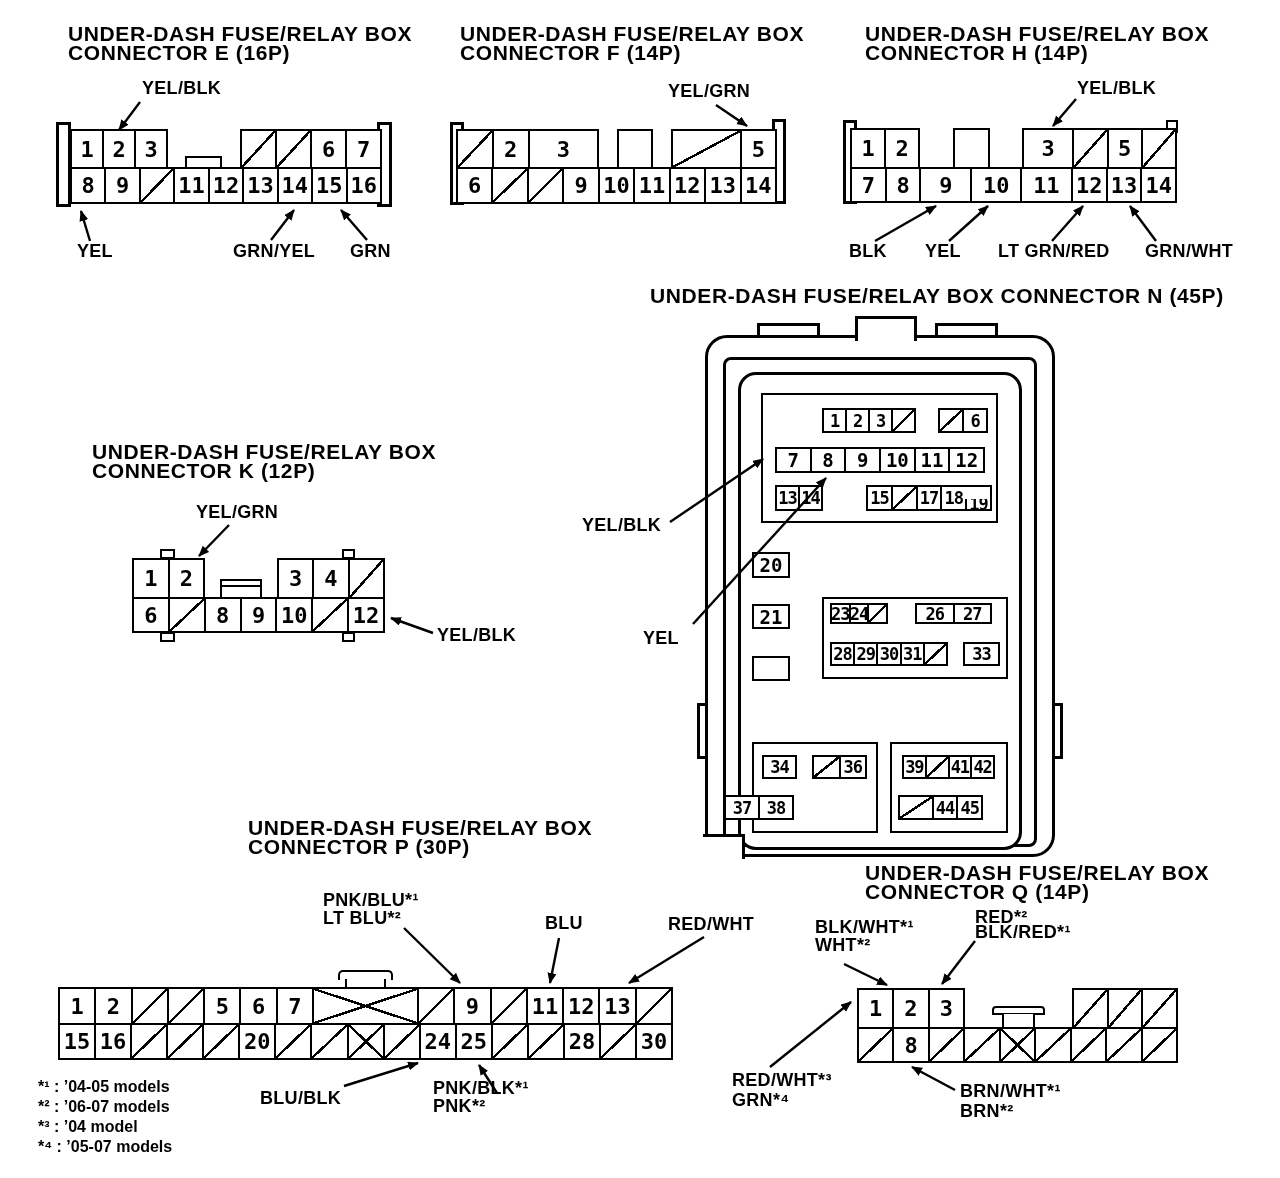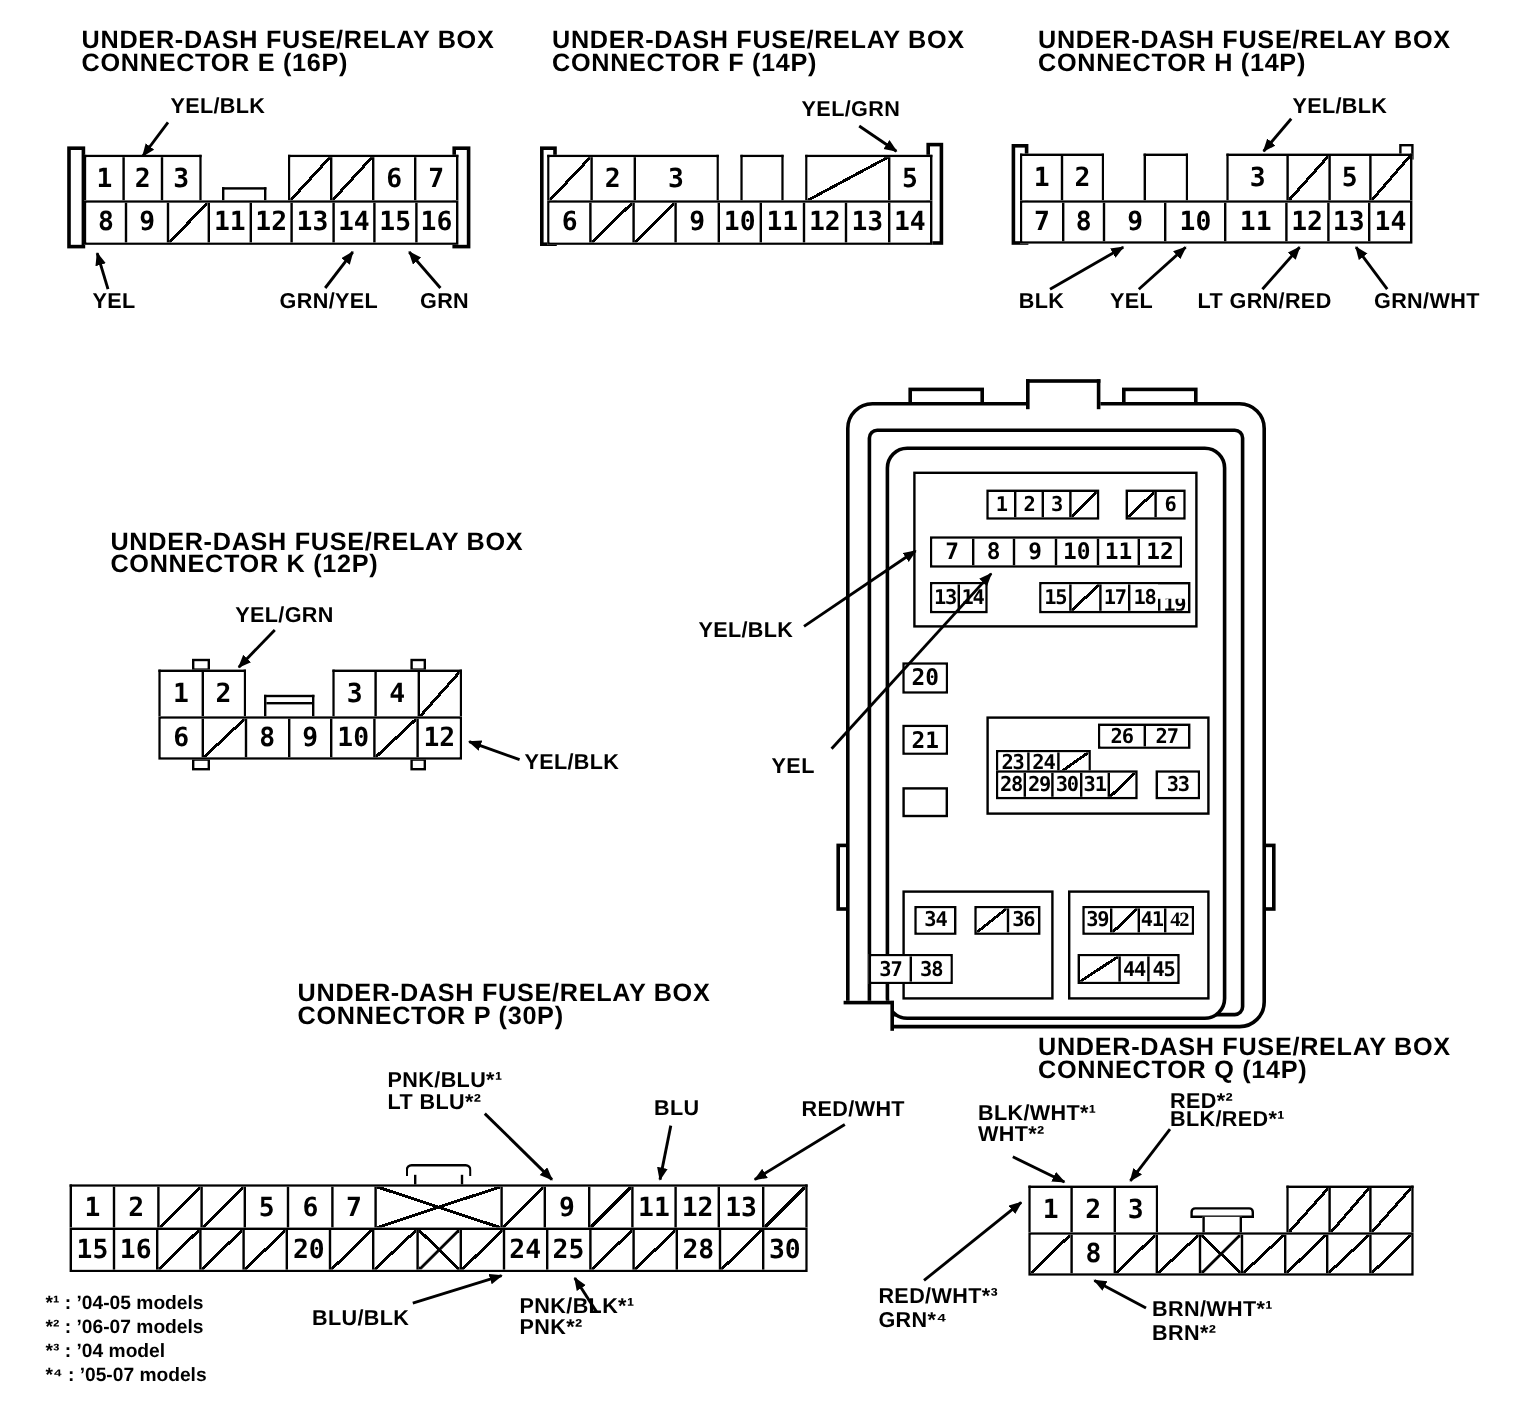--- a/index.html
+++ b/index.html
@@ -153,20 +153,21 @@
       <div class="cell h1" style="flex: 1 1 0%;"></div>
       <div class="cell" style="flex: 1 1 0%;">8</div>
       <div class="cell" style="flex: 1 1 0%;">9</div>
       <div class="cell" style="flex: 1 1 0%;">10</div>
       <div class="cell h1" style="flex: 1 1 0%;"></div>
       <div class="cell" style="flex: 1 1 0%;">12</div>
     </div>
   <div class="lbl" style="left:196px;top:503px">YEL/GRN</div>
   <div class="lbl" style="left:437px;top:626px">YEL/BLK</div>
 
+  <div class="title" style="left:650px;top:286px">UNDER-DASH FUSE/RELAY BOX CONNECTOR N (45P)</div>
   <div class="box" style="left:757px;top:323px;width:63px;height:18px;z-index:0"></div>
   <div class="box" style="left:935px;top:323px;width:63px;height:18px;z-index:0"></div>
   <div class="box" style="left:697px;top:703px;width:22px;height:56px;z-index:0"></div>
   <div class="box" style="left:1041px;top:703px;width:22px;height:56px;z-index:0"></div>
   <div class="box" style="left:705px;top:335px;width:350px;height:522px;border-radius:22px;z-index:1"></div>
   <div class="box" style="left:855px;top:316px;width:62px;height:25px;border-bottom:none;z-index:4"></div>
   <div class="box" style="left:723px;top:357px;width:314px;height:490px;border-radius:8px;z-index:2"></div>
   <div class="box" style="left:738px;top:372px;width:284px;height:478px;border-radius:18px;z-index:3"></div>
   <div style="position:absolute;left:703px;top:834px;width:42px;height:25px;background:#fff;border-top:3px solid #000;border-right:3px solid #000;box-sizing:border-box;z-index:6"></div>
   <div class="box thin" style="left:761px;top:393px;width:237px;height:130px;z-index:6"></div>
@@ -202,21 +203,21 @@
   <div class="row md" style="left:752px;top:552px;width:38px;height:26px">
       <div class="cell" style="flex: 1 1 0%;">20</div>
     </div>
   <div class="row md" style="left:752px;top:604px;width:38px;height:25px">
       <div class="cell" style="flex: 1 1 0%;">21</div>
     </div>
   <div class="row md" style="left:752px;top:656px;width:38px;height:25px">
       <div class="cell" style="flex: 1 1 0%; margin-left: 43px;">22</div>
     </div>
   <div class="box thin" style="left:822px;top:597px;width:186px;height:82px;z-index:6"></div>
-  <div class="row sm" style="left:830px;top:625px;width:79px;height:21px">
+  <div class="row sm" style="left:830px;top:603px;width:58px;height:21px">
       <div class="cell" style="flex: 1 1 0%;">23</div>
       <div class="cell" style="flex: 1 1 0%;">24</div>
       <div class="cell h1" style="flex: 1 1 0%;"></div>
     </div>
   <div class="row sm" style="left:915px;top:603px;width:77px;height:21px">
       <div class="cell" style="flex: 1 1 0%;">26</div>
       <div class="cell" style="flex: 1 1 0%;">27</div>
     </div>
   <div class="row sm" style="left:830px;top:642px;width:118px;height:24px">
       <div class="cell" style="flex: 1 1 0%;">28</div>
@@ -238,21 +239,21 @@
     </div>
   <div class="row sm" style="left:724px;top:795px;width:70px;height:25px">
       <div class="cell" style="flex: 1 1 0%;">37</div>
       <div class="cell" style="flex: 1 1 0%;">38</div>
     </div>
   <div class="box thin" style="left:890px;top:742px;width:118px;height:91px;z-index:6"></div>
   <div class="row sm" style="left:902px;top:755px;width:93px;height:24px">
       <div class="cell" style="flex: 1 1 0%;">39</div>
       <div class="cell h1" style="flex: 1 1 0%;"></div>
       <div class="cell" style="flex: 1 1 0%;">41</div>
-      <div class="cell" style="flex: 1 1 0%; font-family: Liberation Serif, serif;">42</div>
+      <div class="cell" style="flex: 1 1 0%;">42</div>
     </div>
   <div class="row sm" style="left:898px;top:795px;width:85px;height:25px">
       <div class="cell h1" style="flex: 1.4 1 0%;"></div>
       <div class="cell" style="flex: 1 1 0%;">44</div>
       <div class="cell" style="flex: 1 1 0%;">45</div>
     </div>
   <div class="lbl" style="left:582px;top:516px">YEL/BLK</div>
   <div class="lbl" style="left:643px;top:629px">YEL</div>
 
   <div class="title" style="left:248px;top:818px">UNDER-DASH FUSE/RELAY BOX</div>

